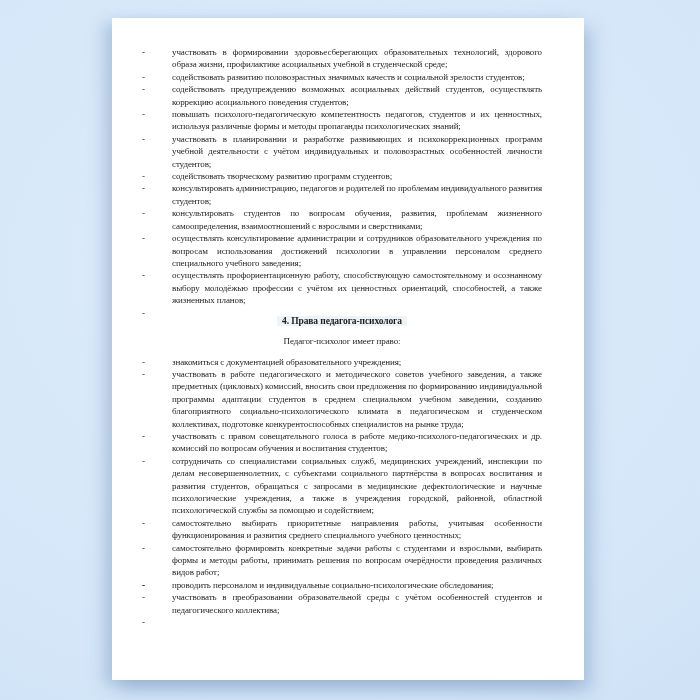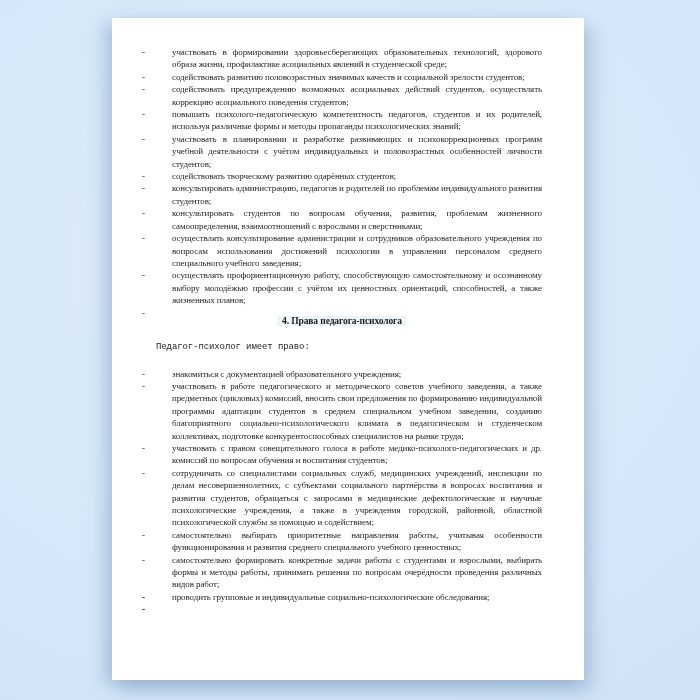--- a/index.html
+++ b/index.html
@@ -24,54 +24,54 @@
     letter-spacing: -0.1px;
   }
   ul.doc-list { margin: 0; padding: 0; list-style: none; }
   ul.doc-list li {
     position: relative; padding-left: 30px;
     text-align: justify; hyphens: auto; -webkit-hyphens: auto;
   }
   .marker { position: absolute; left: 0; top: 0; }
   .heading { margin: 8px 0 0 0; text-align: center; font-size: 9.5px; line-height: 12.6px; font-weight: bold; }
   .heading-hl { background: #eef3f8; padding: 0 5px; }
-  .intro { margin: 14px; text-align: left; font-family: Liberation Mono, monospace; }
+  .intro { margin: 8px; text-align: center; }
   .rights { margin-top: 9px; }
 </style>
 </head>
 <body>
 
 <div class="canvas">
   <div class="page doc-text">
 
     <ul class="doc-list">
-      <li><span class="marker">-</span><span>участвовать в формировании здоровьесберегающих образовательных технологий, здорового образа жизни, профилактике асоциальных явлений в студенческой среде;</span></li>
+      <li><span class="marker">-</span><span>участвовать в формировании здоровьесберегающих образовательных технологий, здорового образа жизни, профилактике асоциальных учебной в студенческой среде;</span></li>
       <li><span class="marker">-</span><span>содействовать развитию половозрастных значимых качеств и социальной зрелости студентов;</span></li>
       <li><span class="marker">-</span><span>содействовать предупреждению возможных асоциальных действий студентов, осуществлять коррекцию асоциального поведения студентов;</span></li>
-      <li><span class="marker">-</span><span>повышать психолого-педагогическую компетентность педагогов, студентов и их родителей, используя различные формы и методы пропаганды психологических знаний;</span></li>
+      <li><span class="marker">-</span><span>повышать психолого-педагогическую компетентность педагогов, студентов и их ценностных, используя различные формы и методы пропаганды психологических знаний;</span></li>
       <li><span class="marker">-</span><span>участвовать в планировании и разработке развивающих и психокоррекционных программ учебной деятельности с учётом индивидуальных и половозрастных особенностей личности студентов;</span></li>
-      <li><span class="marker">-</span><span>содействовать творческому развитию одарённых студентов;</span></li>
+      <li><span class="marker">-</span><span>содействовать творческому развитию программ студентов;</span></li>
       <li><span class="marker">-</span><span>консультировать администрацию, педагогов и родителей по проблемам индивидуального развития студентов;</span></li>
       <li><span class="marker">-</span><span>консультировать студентов по вопросам обучения, развития, проблемам жизненного самоопределения, взаимоотношений с взрослыми и сверстниками;</span></li>
       <li><span class="marker">-</span><span>осуществлять консультирование администрации и сотрудников образовательного учреждения по вопросам использования достижений психологии в управлении персоналом среднего специального учебного заведения;</span></li>
       <li><span class="marker">-</span><span>осуществлять профориентационную работу, способствующую самостоятельному и осознанному выбору молодёжью профессии с учётом их ценностных ориентаций, способностей, а также жизненных планов;</span></li>
       <li><span class="marker">-</span></li>
     </ul>
 
     <h2 class="heading"><span class="heading-hl">4. Права педагога-психолога</span></h2>
 
     <p class="intro">Педагог-психолог имеет право:</p>
 
     <ul class="doc-list rights">
       <li><span class="marker">-</span><span>знакомиться с документацией образовательного учреждения;</span></li>
       <li><span class="marker">-</span><span>участвовать в работе педагогического и методического советов учебного заведения, а также предметных (цикловых) комиссий, вносить свои предложения по формированию индивидуальной программы адаптации студентов в среднем специальном учебном заведении, созданию благоприятного социально-психологического климата в педагогическом и студенческом коллективах, подготовке конкурентоспособных специалистов на рынке труда;</span></li>
       <li><span class="marker">-</span><span>участвовать с правом совещательного голоса в работе медико-психолого-педагогических и др. комиссий по вопросам обучения и воспитания студентов;</span></li>
       <li><span class="marker">-</span><span>сотрудничать со специалистами социальных служб, медицинских учреждений, инспекции по делам несовершеннолетних, с субъектами социального партнёрства в вопросах воспитания и развития студентов, обращаться с запросами в медицинские дефектологические и научные психологические учреждения, а также в учреждения городской, районной, областной психологической службы за помощью и содействием;</span></li>
       <li><span class="marker">-</span><span>самостоятельно выбирать приоритетные направления работы, учитывая особенности функционирования и развития среднего специального учебного ценностных;</span></li>
       <li><span class="marker">-</span><span>самостоятельно формировать конкретные задачи работы с студентами и взрослыми, выбирать формы и методы работы, принимать решения по вопросам очерёдности проведения различных видов работ;</span></li>
       <li><span class="marker">-</span></li>
-      <li><span class="marker">-</span><span>проводить групповые и индивидуальные социально-психологические обследования;</span></li>
-      <li><span class="marker">-</span></li>
+      <li><span class="marker">-</span><span>проводить персоналом и индивидуальные социально-психологические обследования;</span></li>
+      <li><span class="marker">-</span><span>участвовать в преобразовании образовательной среды с учётом особенностей студентов и педагогического коллектива;</span></li>
       <li><span class="marker">-</span></li>
     </ul>
 
   </div>
 </div>
 
 </body></html>

